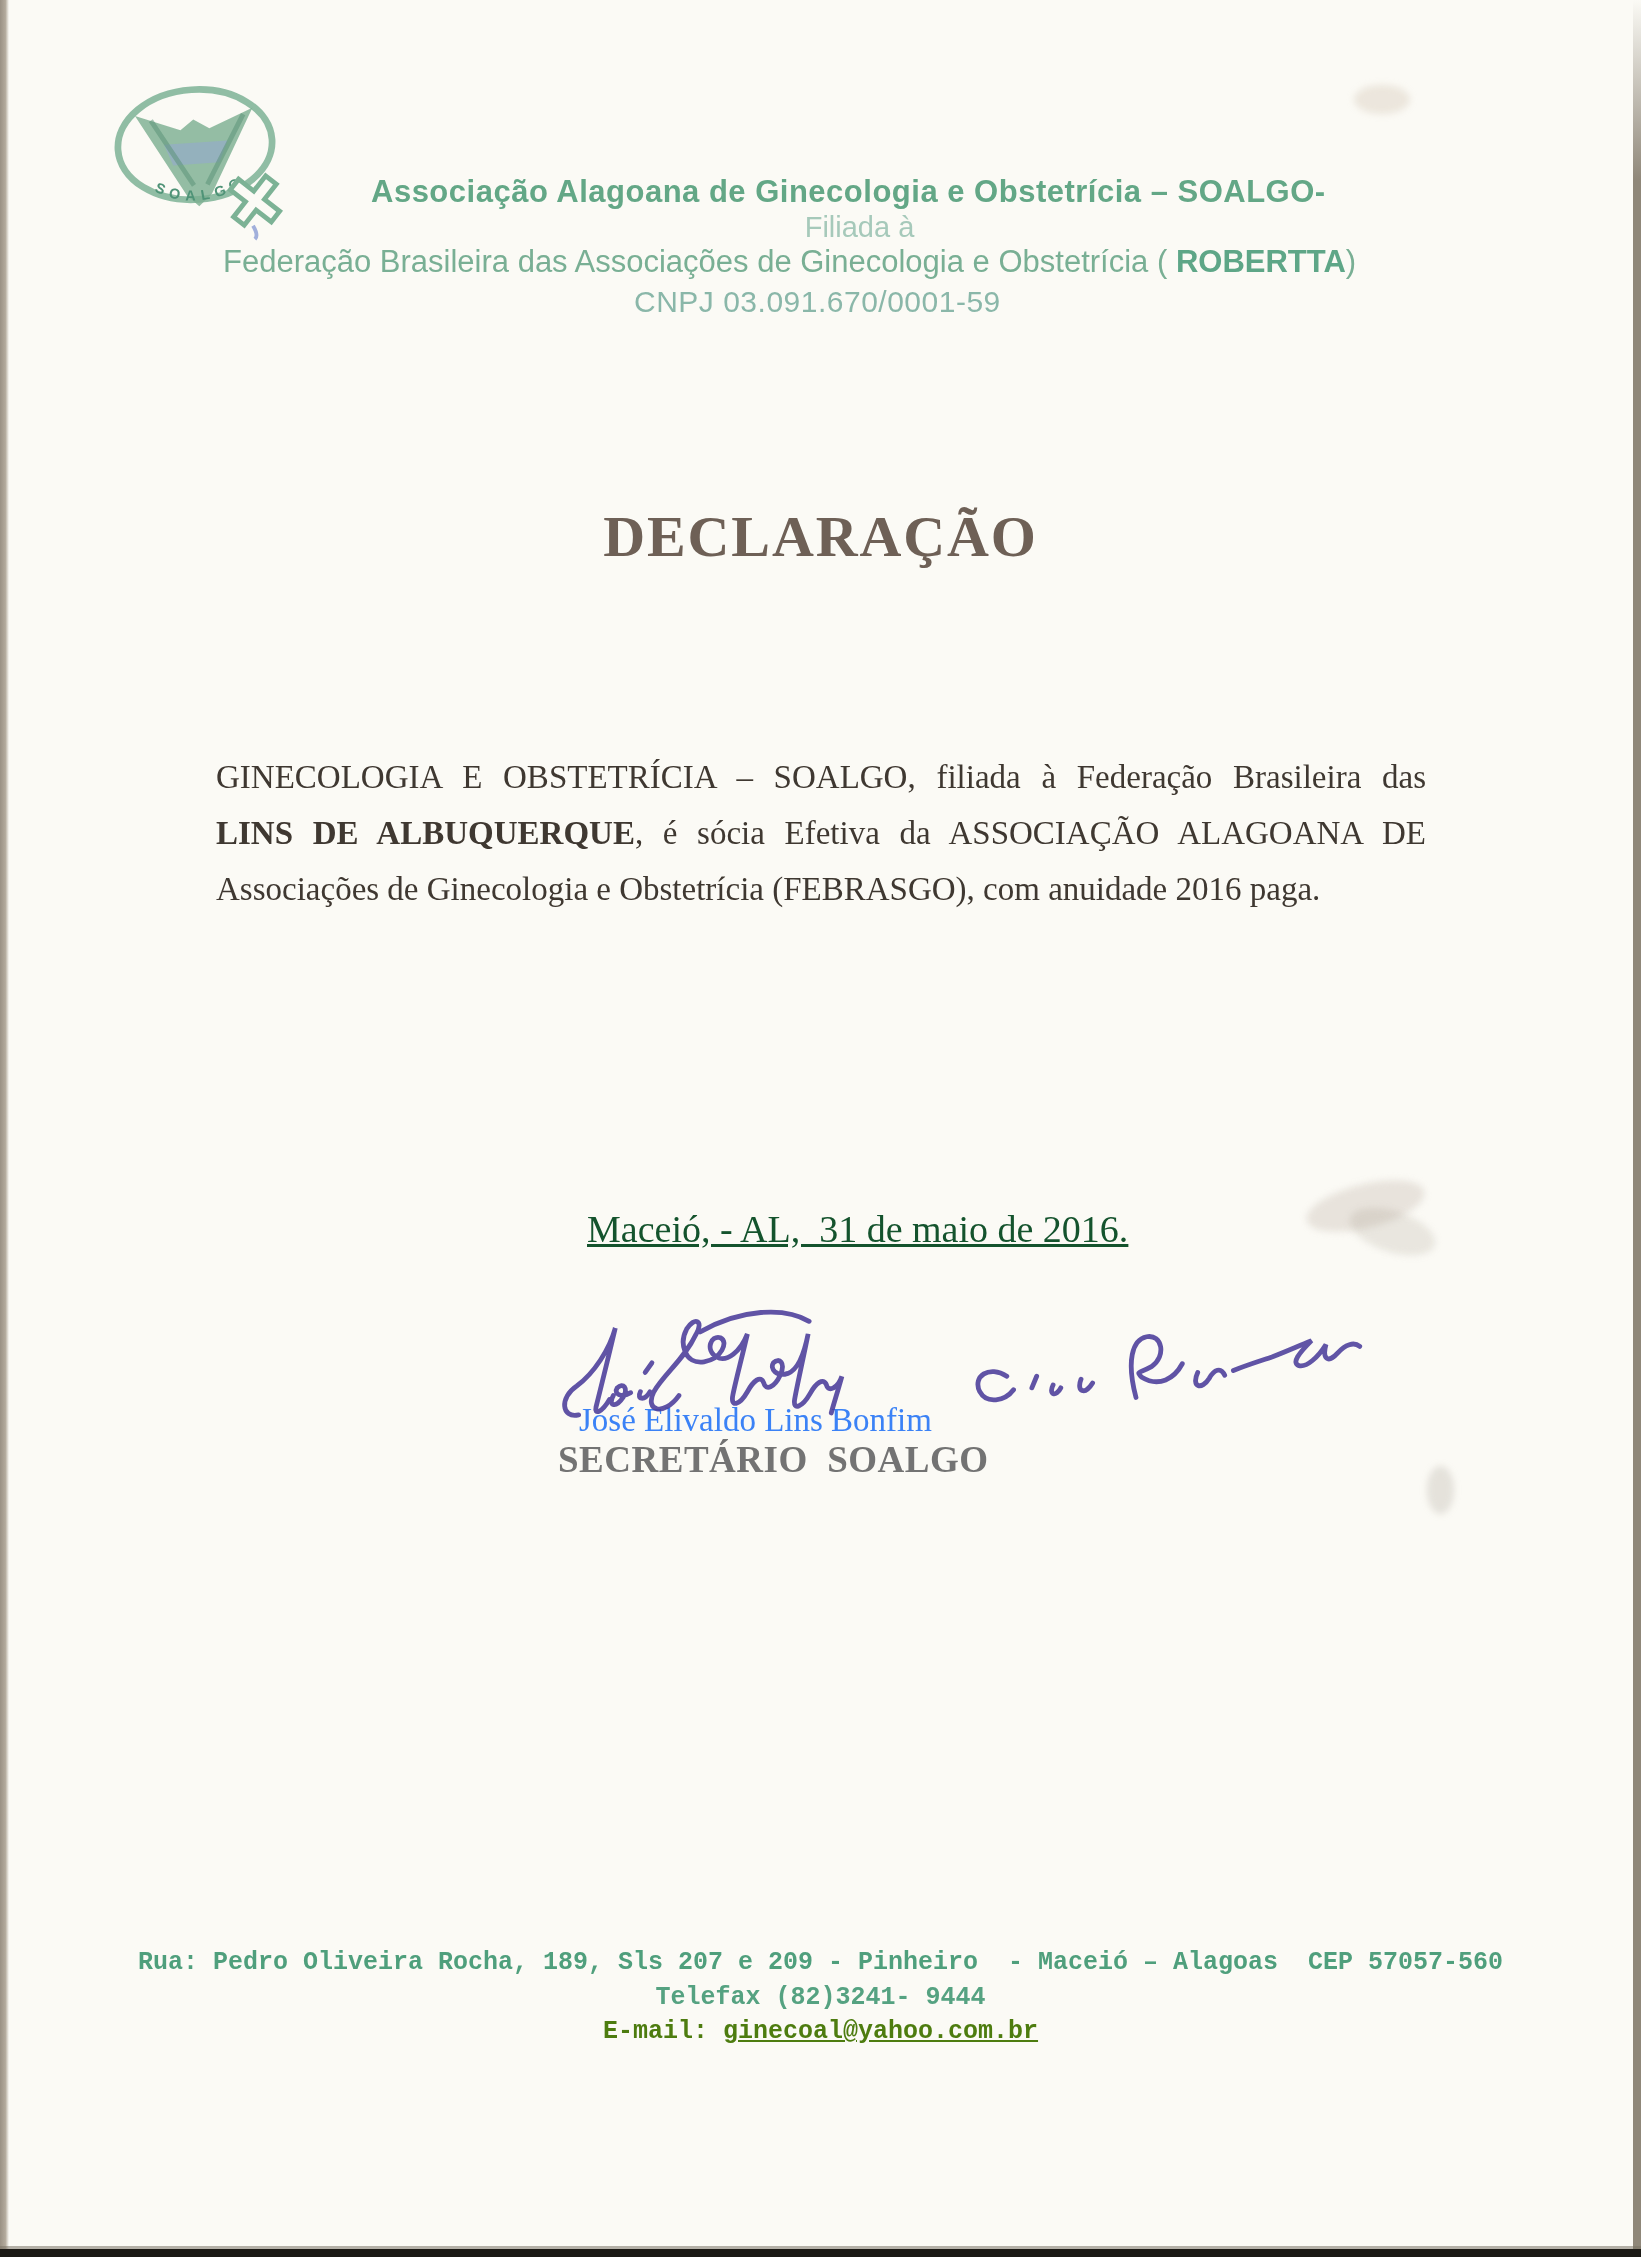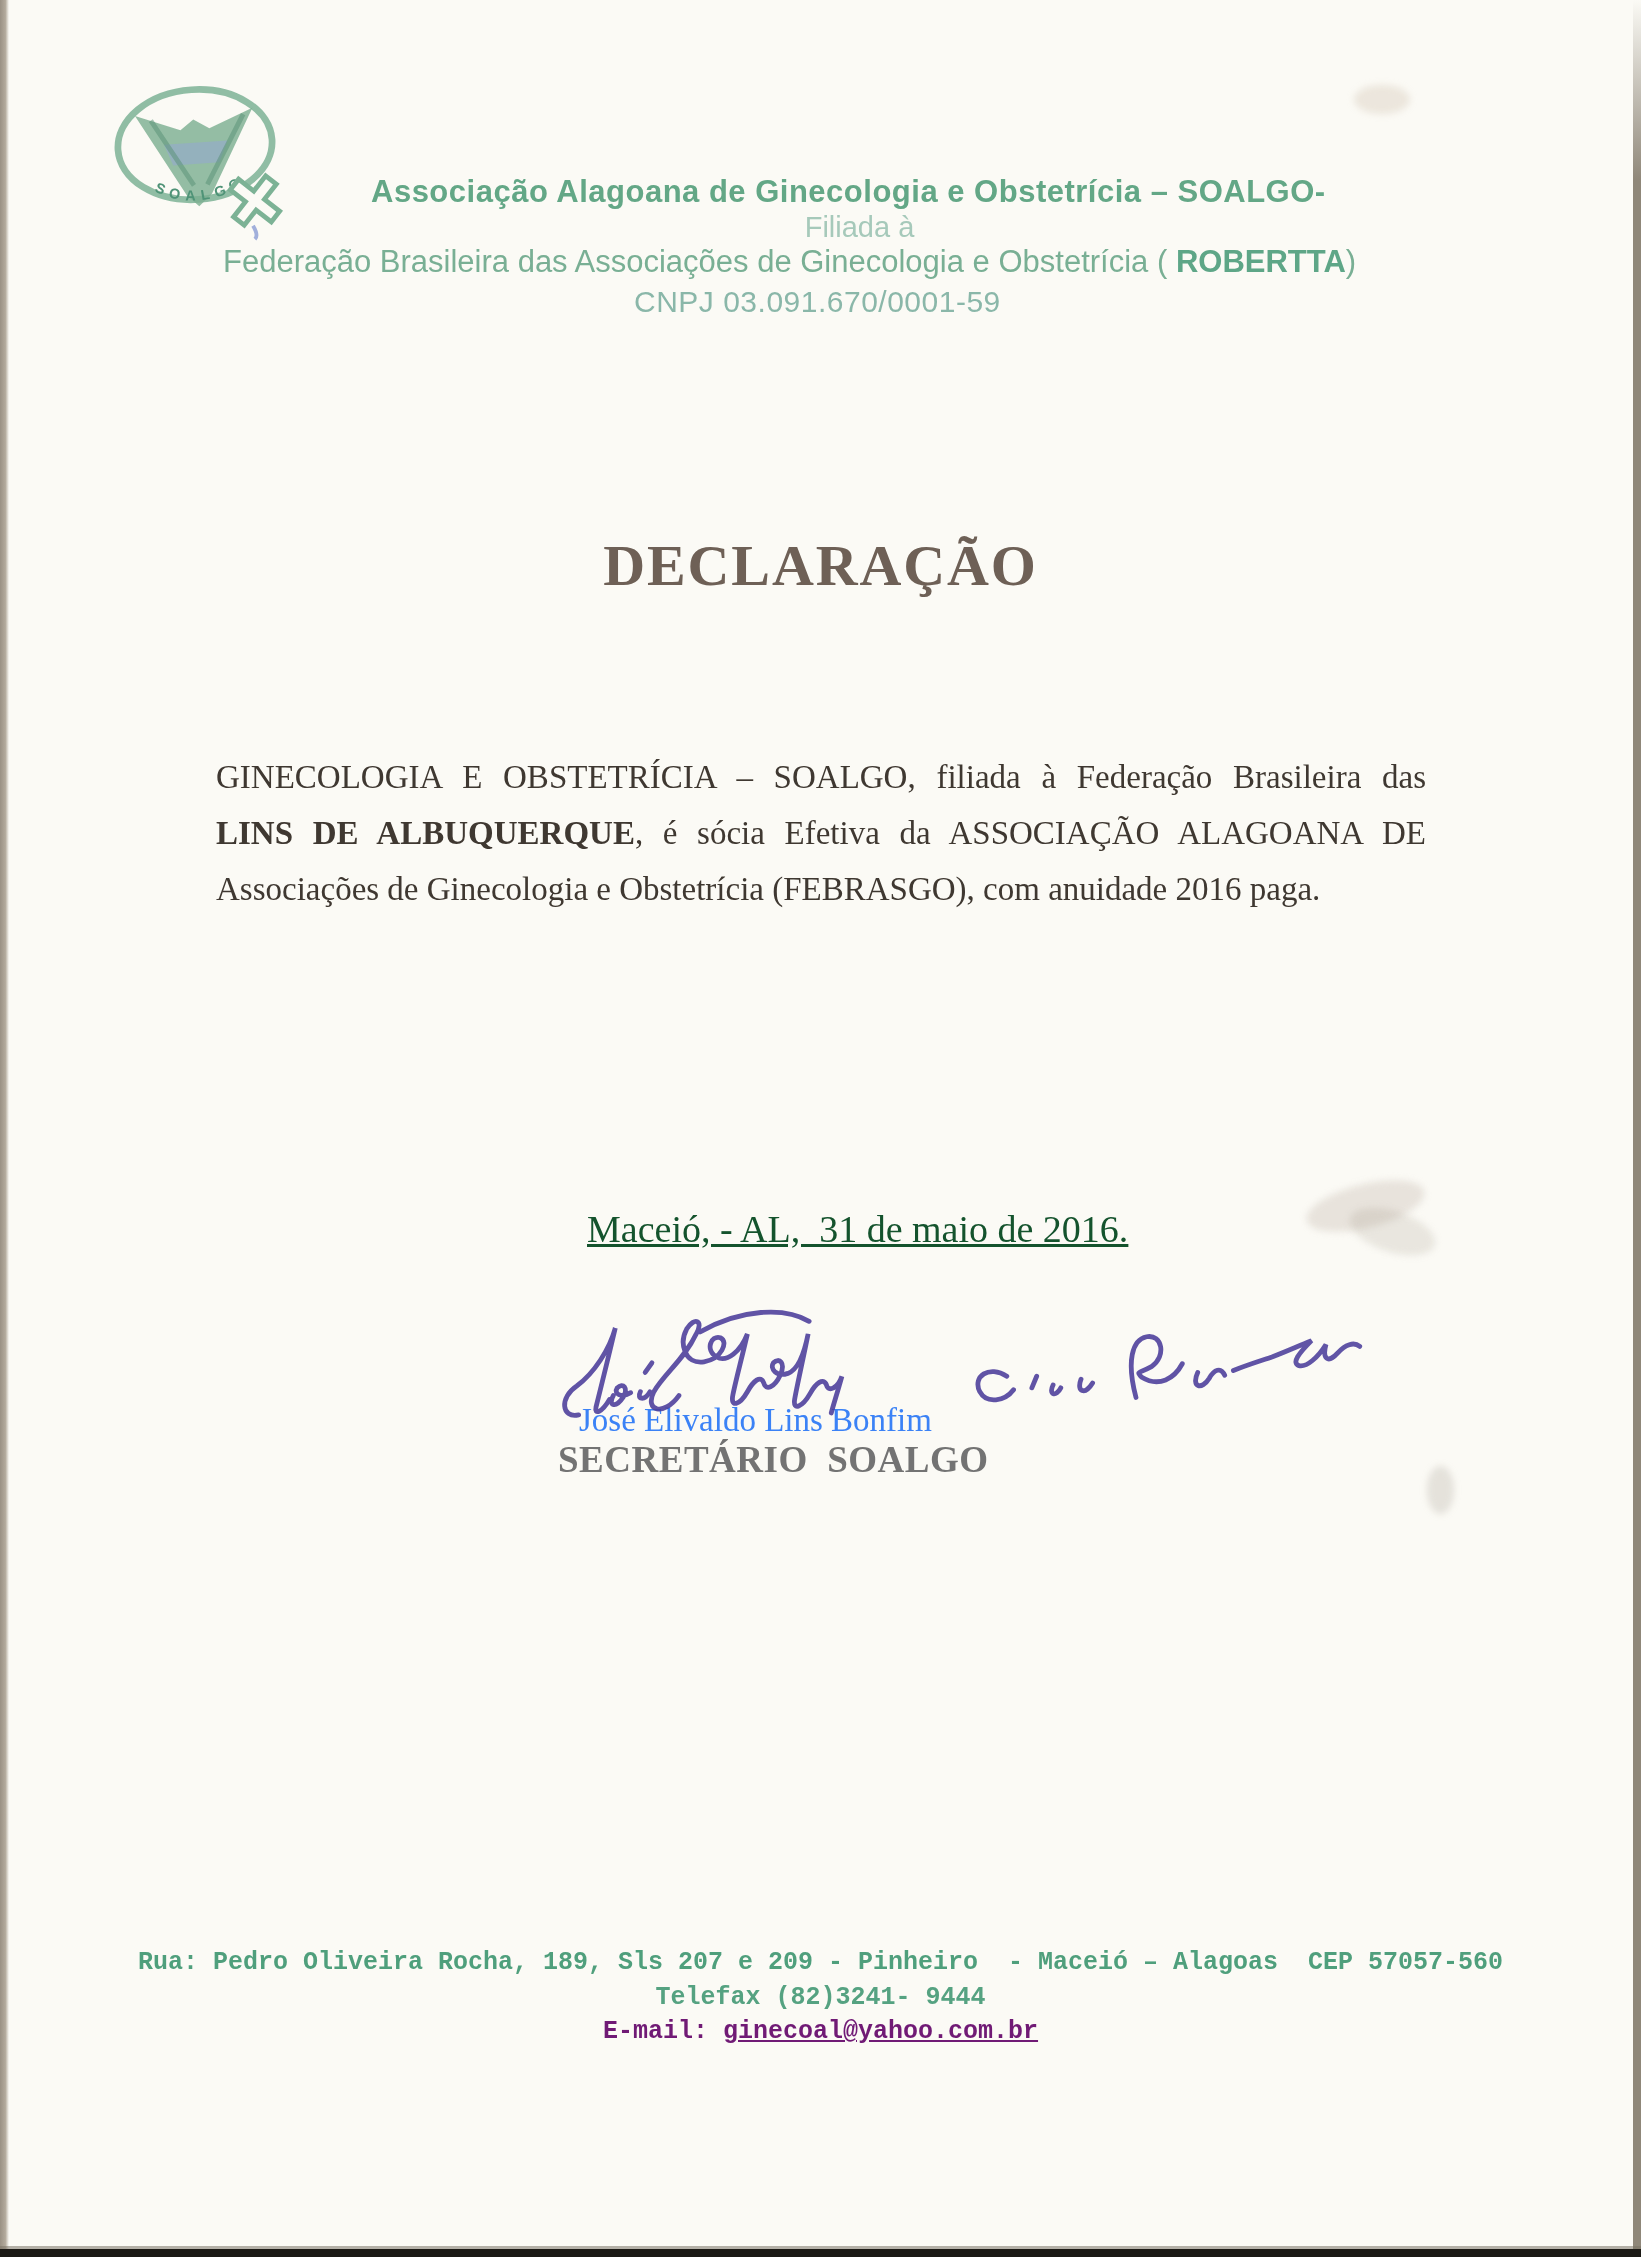--- a/index.html
+++ b/index.html
@@ -21,21 +21,21 @@
 
   
   .hline{position:absolute;font-family:"Liberation Sans",sans-serif;white-space:nowrap;}
   .h1{left:371px;top:174px;font-size:31px;font-weight:bold;color:#63a786;letter-spacing:0.5px;}
   .h2{left:734px;top:211px;width:251px;text-align:center;font-size:29px;color:#a6c9ba;}
   .h3{left:223px;top:244px;font-size:31px;color:#79af94;}
   .h3 .fedbold{font-weight:bold;color:#5ea687;}
   .h4{left:634px;top:285px;font-size:30px;color:#8ab7a9;letter-spacing:0.5px;}
 
   
-  .title{position:absolute;left:0;right:0;top:532px;text-align:center;
+  .title{position:absolute;left:0;right:0;top:503px;text-align:center;
     font-size:58px;font-weight:bold;color:#6e6056;letter-spacing:1.9px;}
 
   
   .body-par{position:absolute;left:216px;top:749px;width:1210px;
     font-size:33px;color:#3f3831;}
   .bline{height:56px;line-height:56px;overflow:hidden;
     text-align:justify;text-align-last:justify;}
   .bline.first{padding-left:180px;width:1030px;}
   .bline.last{text-align:left;text-align-last:left;}
   .b{font-weight:bold;}
@@ -46,21 +46,21 @@
   
   .sig-svg{position:absolute;left:555px;top:1303px;z-index:3;}
   .sig-name{position:absolute;left:579px;top:1402px;font-size:33px;color:#3b82f6;z-index:2;}
   .sig-role{position:absolute;left:558px;top:1438px;font-size:37px;font-weight:bold;color:#737373;letter-spacing:0.5px;}
 
   
   .fline{position:absolute;left:0;right:0;text-align:center;
     font-family:Liberation Mono, monospace;font-weight:bold;}
   .f1{top:1948px;font-size:25px;color:#4f9f7c;}
   .f2{top:1983px;font-size:25px;color:#55a281;}
-  .f3{top:2017px;font-size:25px;color:#701a75;font-weight:600;}
+  .f3{top:2017px;font-size:25px;color:#4d7c0f;font-weight:600;}
   .f3 .email{text-decoration:underline;}
   .logo{position:absolute;left:108px;top:79px;}
 </style>
 </head>
 <body>
 
 <div class="page">
 
   <div class="edge-left"></div>
   <div class="edge-right"></div>

